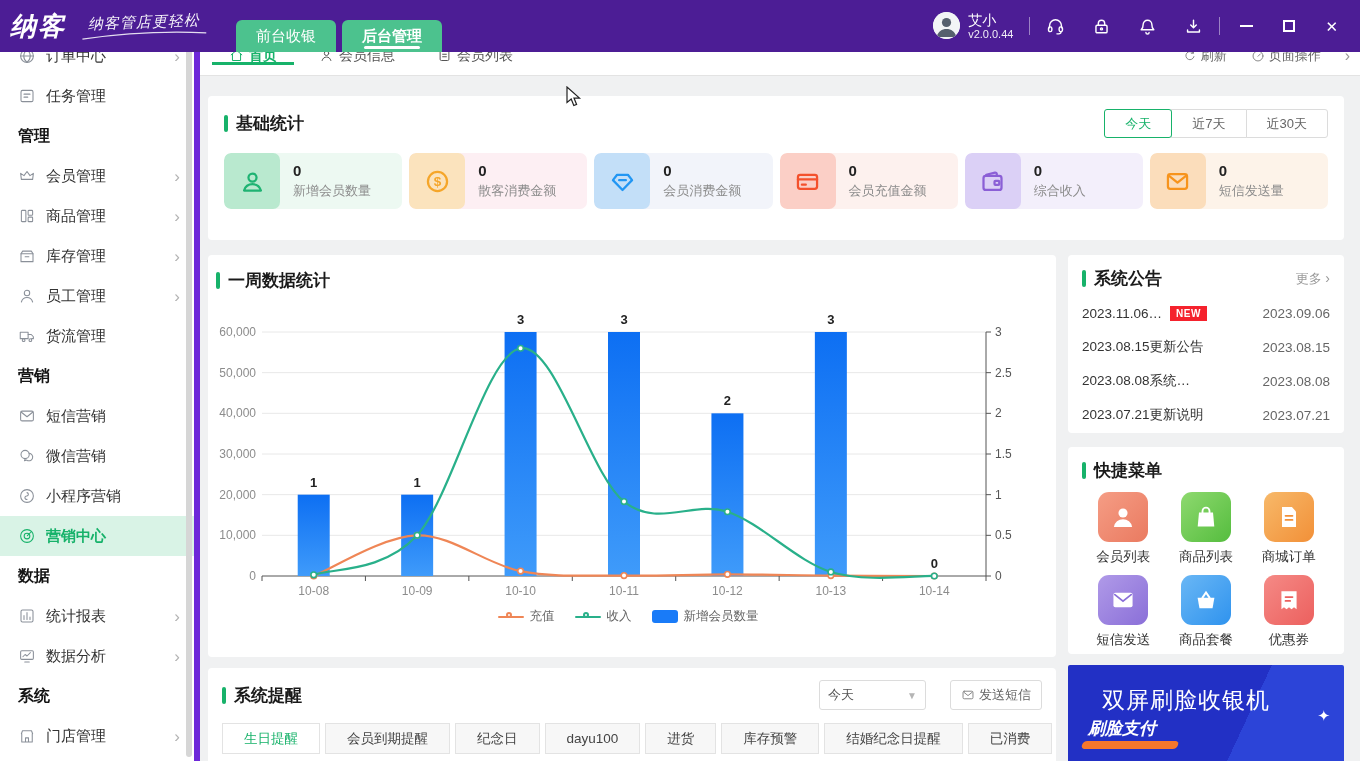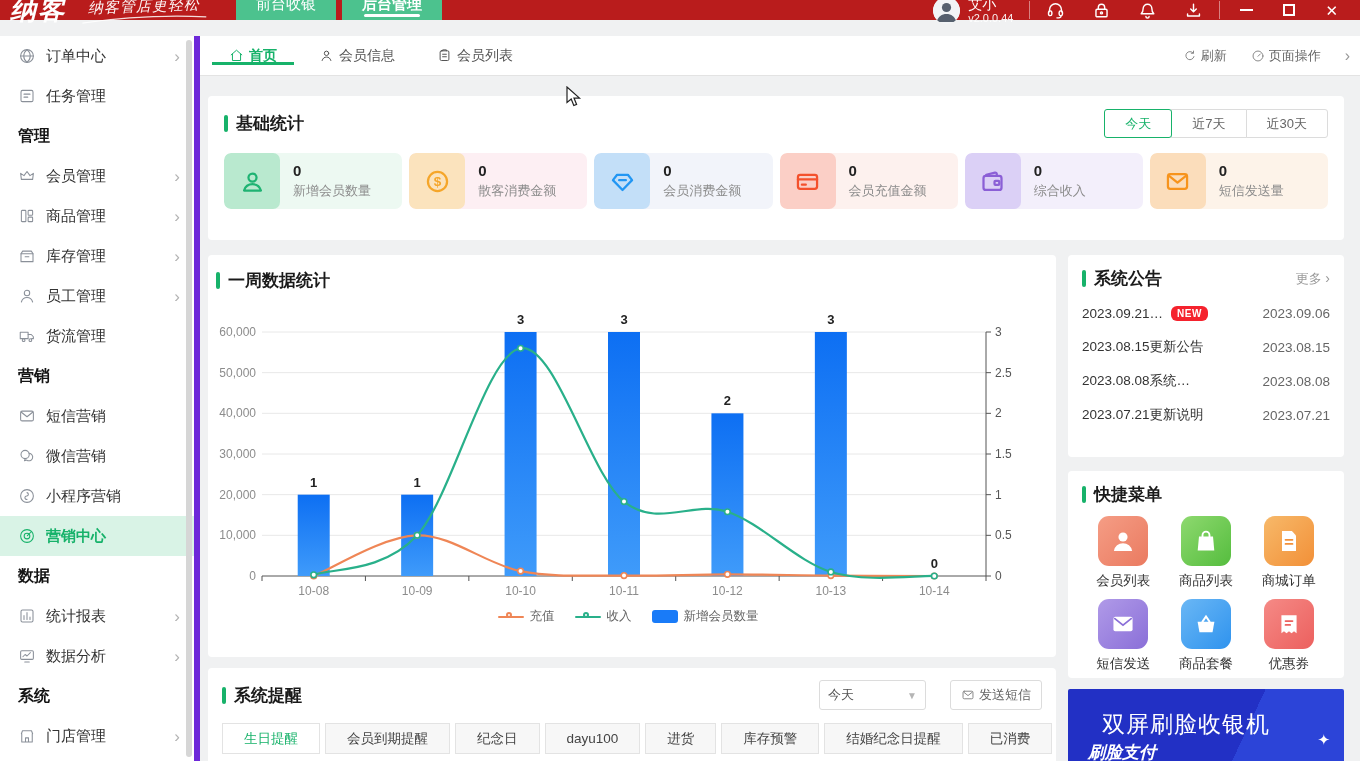--- a/index.html
+++ b/index.html
@@ -1,19 +1,19 @@
 <!DOCTYPE html>
 <html><head>
 <meta charset="utf-8">
 <style>
   *{box-sizing:border-box;margin:0;padding:0}
   html,body{width:1360px;height:761px;overflow:hidden;font-family:"Liberation Sans","DejaVu Sans",sans-serif;background:#f0f1f2}
   svg{display:block}
   
-  .app-header{position:absolute;left:0;top:0;width:1360px;height:20px;background:#b91c1c;display:flex;align-items:center;color:#fff;z-index:50}
+  .app-header{position:absolute;left:0;top:0;width:1360px;height:52px;background:#4c1d95;display:flex;align-items:center;color:#fff;z-index:50}
   .logo{font-size:26px;font-weight:bold;letter-spacing:2px;margin-left:10px;font-style:italic;position:relative}
   .slogan-wrap{margin-left:14px;display:flex;flex-direction:column;align-items:center;transform:rotate(-2deg)}
   .slogan{font-size:15px;opacity:.95;letter-spacing:1px;font-style:italic}
   .hdr-tabs{display:flex;align-self:flex-end;margin-left:28px;gap:6px}
   .hdr-tab{height:32px;line-height:32px;padding:0 20px;background:#4cc28e;border-radius:6px 6px 0 0;font-size:15px;position:relative;cursor:pointer}
   .hdr-tab.active{font-weight:bold}
   .hdr-tab.active::after{content:"";position:absolute;left:50%;transform:translateX(-50%);bottom:3px;width:56px;height:3px;background:#fff;border-radius:2px}
   .hdr-spacer{flex:1}
   .user-blk{display:flex;align-items:center;gap:8px}
   .avatar{width:27px;height:27px;border-radius:50%;background:#f2f4f6;display:flex;align-items:center;justify-content:center;overflow:hidden}
@@ -70,28 +70,28 @@
   
   .mid-row{display:flex;gap:12px}
   .chart-card{width:848px;height:402px;padding:14px 16px 0 8px}
   .legend-row{display:flex;justify-content:center;align-items:center;gap:20px;margin-top:2px}
   .lg-item{display:flex;align-items:center;gap:6px;font-size:12.5px;color:#666;cursor:pointer}
   .lg-sym{position:relative;width:26px;height:10px}
   .lg-line{position:absolute;left:0;right:0;top:4px;height:2px;border-radius:1px}
   .lg-dot{position:absolute;left:8px;top:0;width:6px;height:6px;border:2px solid;border-radius:50%;background:#fff}
   .lg-bar{width:26px;height:13px;border-radius:3px}
   .right-col{width:276px;display:flex;flex-direction:column}
-  .ann-card{height:202px;padding:12px 14px 10px}
+  .ann-card{height:178px;padding:12px 14px 10px}
   .ann-head{display:flex;align-items:center;justify-content:space-between}
   .ann-more{font-size:13px;color:#999;cursor:pointer}
   .ann-more b{font-weight:normal;font-size:14px}
   .ann-list{margin-top:6px}
   .ann-row{height:34px;display:flex;align-items:center;font-size:13.5px;color:#333;cursor:pointer}
   .ann-tx{white-space:nowrap;overflow:hidden}
-  .ann-badge{background:#f5222d;color:#fff;font-size:10px;font-weight:bold;padding:2px 6px;border-radius:6px;margin-left:8px;letter-spacing:.5px}
+  .ann-badge{background:#f5222d;color:#fff;font-size:10px;font-weight:bold;padding:2px 6px;border-radius:0;margin-left:8px;letter-spacing:.5px}
   .ann-date{margin-left:auto;color:#666}
   .quick-card{height:207px;margin-top:14px;padding:12px 14px}
   .quick-grid{display:grid;grid-template-columns:repeat(3,1fr);row-gap:9px;margin-top:10px}
   .q-item{display:flex;flex-direction:column;align-items:center;cursor:pointer}
   .q-ic{width:50px;height:50px;border-radius:11px;display:flex;align-items:center;justify-content:center}
   .q-lb{font-size:13.5px;color:#333;margin-top:6px}
   .banner{margin-top:11px;flex:1;border-radius:2px;position:relative;overflow:hidden;background:linear-gradient(115deg,#2230c5 55%,#2c44d8 55%)}
   .bn-t1{position:absolute;left:34px;top:20px;color:#fff;font-size:23px;font-weight:normal;letter-spacing:1px;white-space:nowrap}
   .bn-t2{position:absolute;left:20px;top:52px;color:#fff;font-size:17px;font-weight:bold;font-style:italic;z-index:2}
   .bn-underline{position:absolute;left:14px;top:76px;width:96px;height:8px;background:#f6772c;border-radius:4px;transform:skewX(-20deg)}
@@ -608,21 +608,21 @@
       </div>
 
       <div class="right-col">
         <div class="card ann-card">
           <div class="ann-head">
             <div class="sec-title">系统公告</div>
             <div class="ann-more"><span>更多</span> <b>›</b></div>
           </div>
           <div class="ann-list">
               <div class="ann-row">
-                <span class="ann-tx">2023.09.21…</span>
+                <span class="ann-tx">2023.11.06…</span>
                 <span class="ann-badge">NEW</span>
                 <span class="ann-date">2023.09.06</span>
               </div>
               <div class="ann-row">
                 <span class="ann-tx">2023.08.15更新公告</span>
                 <span class="ann-date">2023.08.15</span>
               </div>
               <div class="ann-row">
                 <span class="ann-tx">2023.08.08系统…</span>
                 <span class="ann-date">2023.08.08</span>

